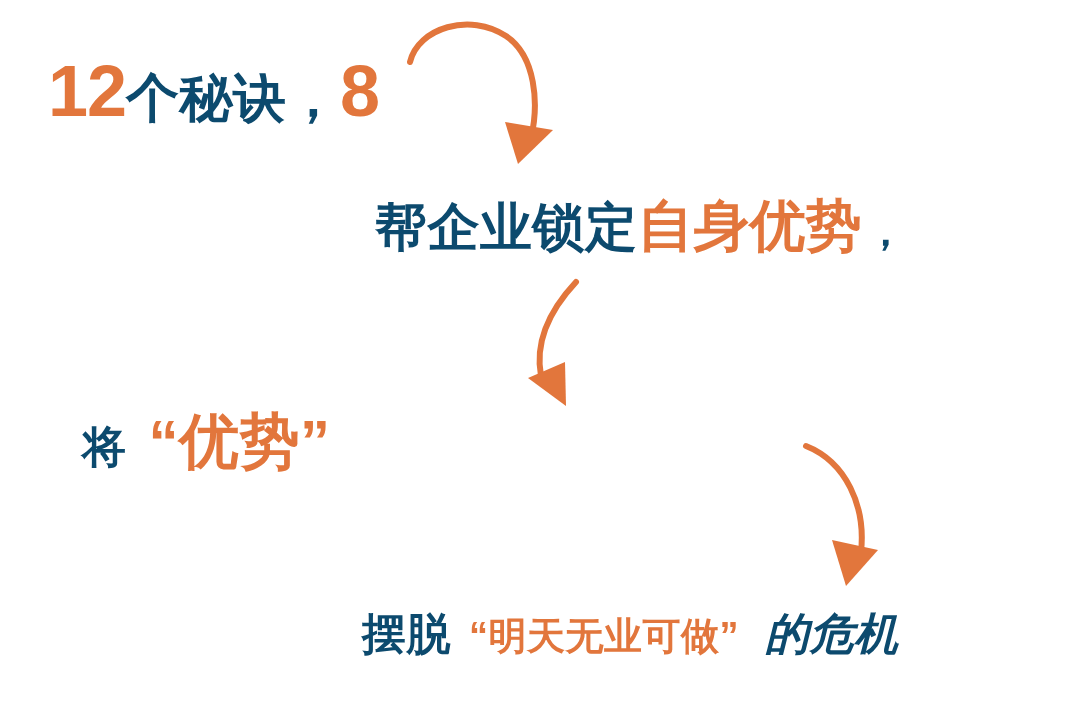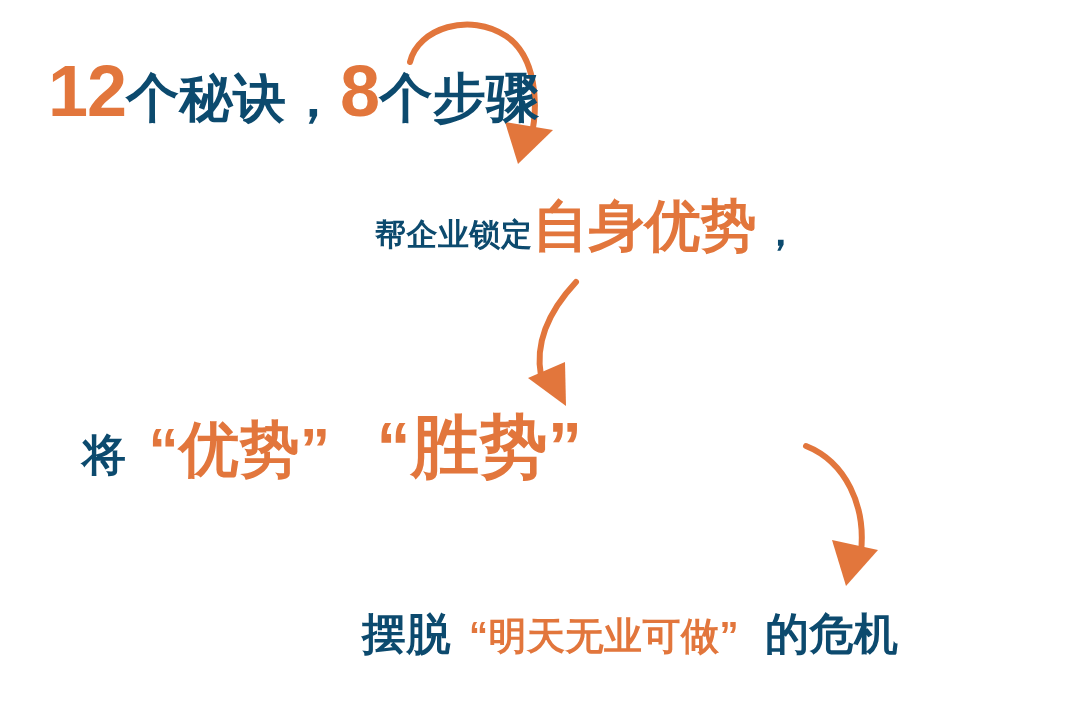--- a/index.html
+++ b/index.html
@@ -39,35 +39,35 @@
     line-height: 1;
     letter-spacing: -1px;
   }
   #line-1 .cn {
     font-size: 53px;
     line-height: 1;
   }
 
   
   #line-2 { left: 375px; top: 198px; }
-  #line-2 .cn-sm { font-size: 31px; line-height: 1; }
+  #line-2 .cn-sm { font-size: 52px; line-height: 1; }
   #line-2 .cn-lg { font-size: 56px; line-height: 1; letter-spacing: 0px; }
   #line-2 .comma { font-size: 40px; line-height: 1; padding-left: 4px; }
 
   
   #line-3 { left: 82px; top: 412px; }
   #line-3 .cn-sm { font-size: 44px; line-height: 1; }
   #line-3 .q1 { font-size: 60px; line-height: 1; padding: 0 16px 0 22px; }
   #line-3 .q2 { font-size: 68px; line-height: 1; padding: 0 0 0 30px; }
 
   
   #line-4 { left: 362px; top: 612px; }
   #line-4 .cn-sm { font-size: 44px; line-height: 1; }
   #line-4 .q3 { font-size: 38px; line-height: 1; padding: 0 12px 0 18px; }
-  #line-4 .tail { padding-left: 14px; }
+  #line-4 .tail { padding-left: 14px; font-style: italic; }
 
   .arrow-layer {
     position: absolute;
     left: 0; top: 0;
     width: 1080px;
     height: 712px;
     pointer-events: none;
   }
 </style>
 </head>
@@ -90,33 +90,31 @@
     <g>
       <path d="M 806,446 C 846,462 866,506 861,552" fill="none" stroke="#e2763c" stroke-width="6" stroke-linecap="round"></path>
       <path d="M 846,586 L 832,540 L 878,550 Z" fill="#e2763c"></path>
     </g>
   </svg>
 
   <div class="line" id="line-1">
     <span class="num accent">12</span>
     <span class="cn dark">个秘诀，</span>
     <span class="num accent">8</span>
-    <span class="cn dark">个步骤</span>
   </div>
 
   <div class="line" id="line-2">
     <span class="cn-sm dark">帮企业锁定</span>
     <span class="cn-lg accent">自身优势</span>
     <span class="comma dark">，</span>
   </div>
 
   <div class="line" id="line-3">
     <span class="cn-sm dark">将</span>
     <span class="q1 accent">“优势”</span>
-    <span class="q2 accent">“胜势”</span>
   </div>
 
   <div class="line" id="line-4">
     <span class="cn-sm dark">摆脱</span>
     <span class="q3 accent">“明天无业可做”</span>
     <span class="cn-sm dark tail">的危机</span>
   </div>
 
 </div>
 

